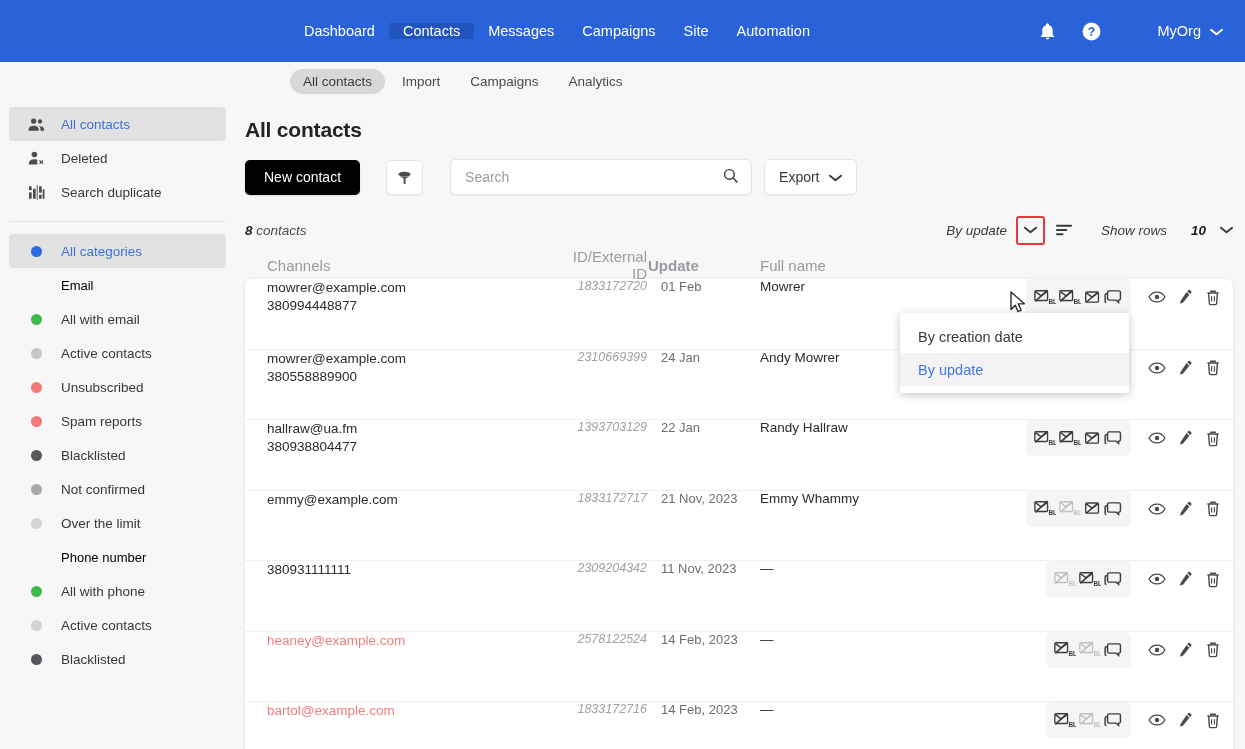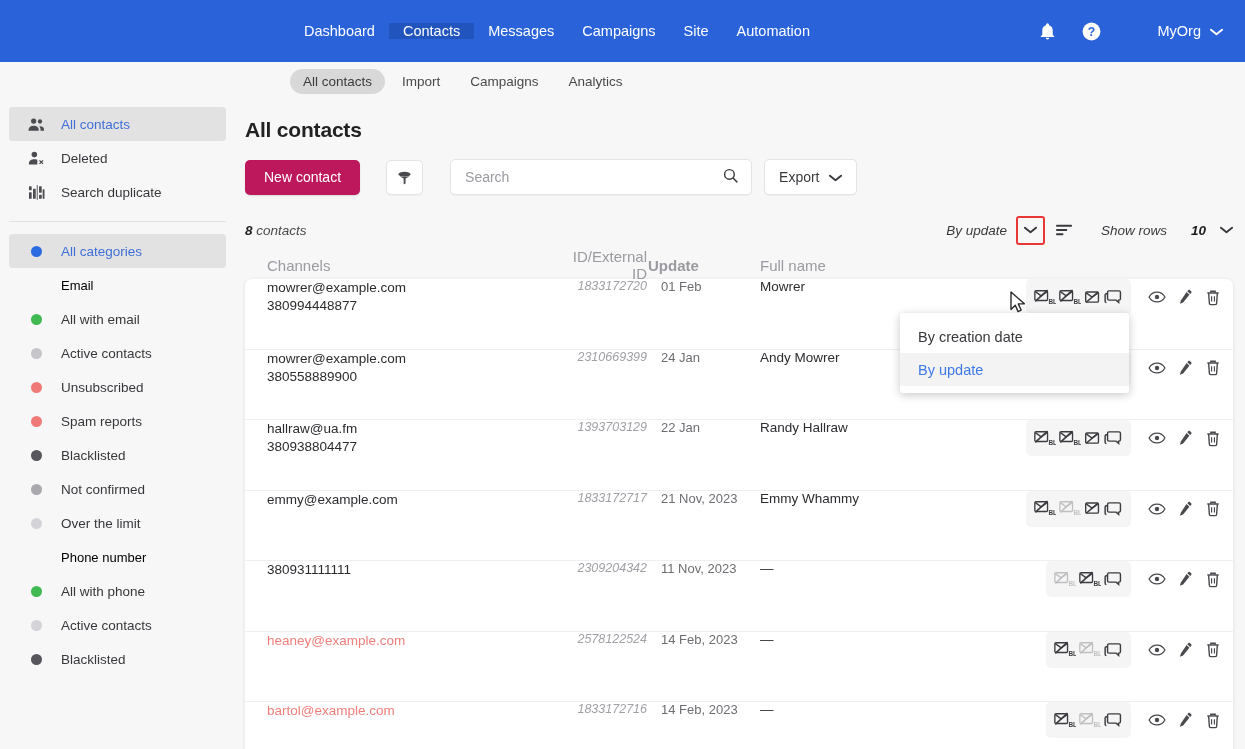--- a/index.html
+++ b/index.html
@@ -72,21 +72,21 @@
   .dot { width: 11px; height: 11px; border-radius: 50%; display: block; }
 
   
   .main { flex: 1; padding: 0 12px 0 10px; position: relative; }
   .page-title {
     font-size: 21px; font-weight: bold; color: #222; margin: 17px 0 0 0; letter-spacing: -0.2px;
   }
 
   .toolbar { display: flex; align-items: center; margin-top: 17px; gap: 0; }
   .btn-primary {
-    background: #be185d; color: #fff; font-size: 14px; border: none; border-radius: 5px;
+    background: #000000; color: #fff; font-size: 14px; border: none; border-radius: 5px;
     height: 35px; padding: 0 19px; cursor: pointer; font-family: inherit;
     box-shadow: 0 1px 2px rgba(0,0,0,0.12);
   }
   .icon-btn-white {
     width: 37px; height: 35px; background: #fff; border: 1px solid #e4e4e6; border-radius: 5px;
     margin-left: 26px; display: flex; align-items: center; justify-content: center; cursor: pointer;
     box-shadow: 0 1px 1px rgba(0,0,0,0.04);
   }
   .search-wrap {
     margin-left: 27px; width: 302px; height: 36px; background: #fff;

